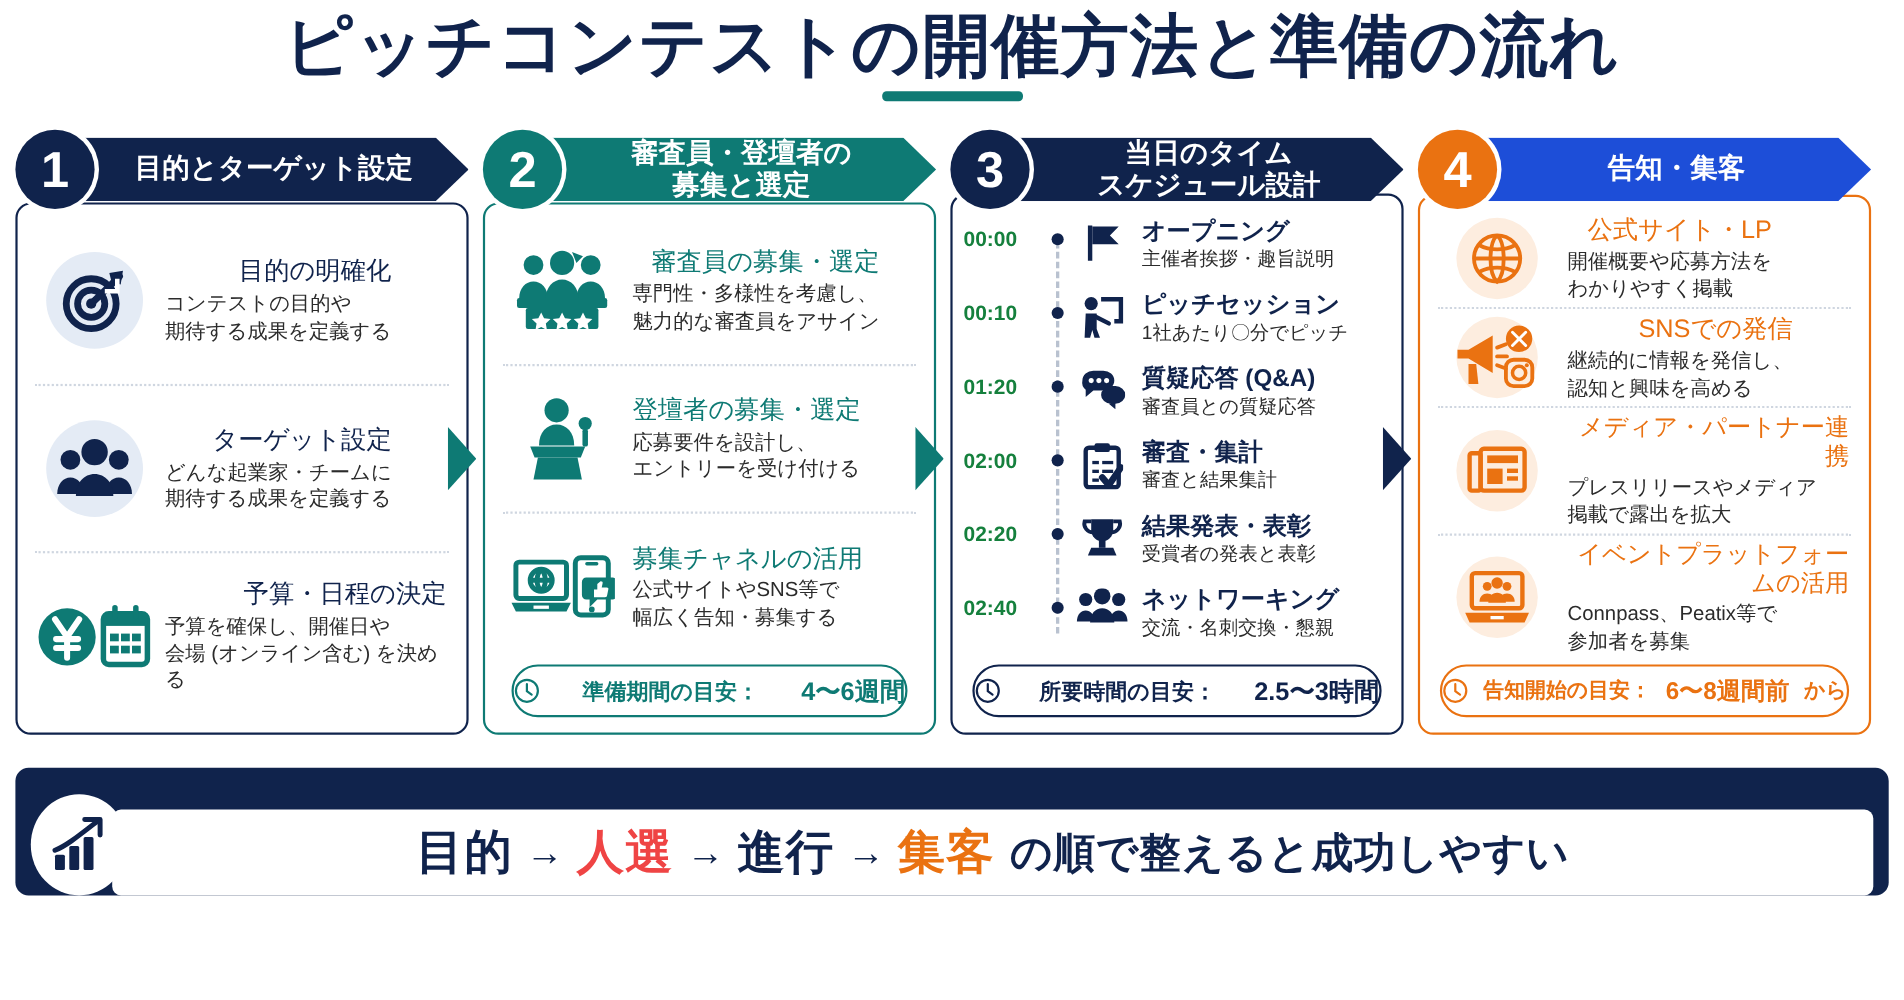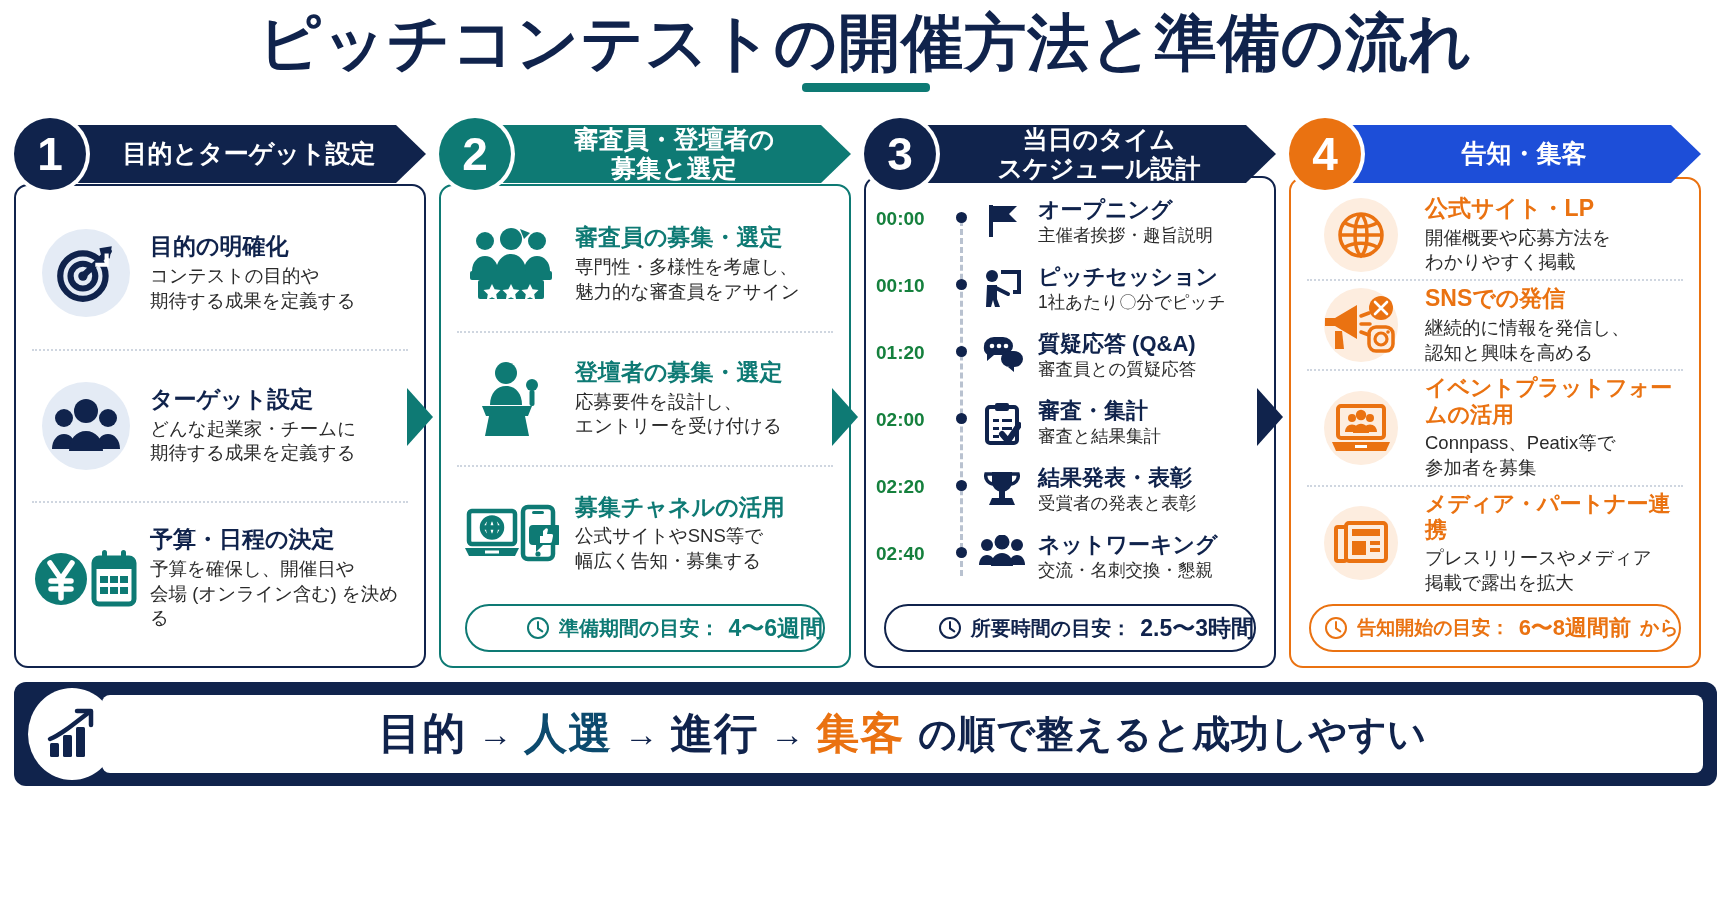--- a/index.html
+++ b/index.html
@@ -160,23 +160,24 @@
     left: 8px;
     top: 2px;
   }
   .feat-icons svg {
     position: relative;
     z-index: 2;
   }
   .feat-text { min-width: 0; }
   .feat-title {
     font-size: 23px;
-    font-weight: 700;
+    font-weight: 400;
     line-height: 1.2;
     margin-bottom: 3px;
+    text-align: right;
   }
   .feat-desc {
     font-size: 18.5px;
     color: #2B2B2B;
     line-height: 1.34;
     font-weight: 400;
   }
 
   
   .timeline {
@@ -243,39 +244,39 @@
   }
 
   
   .pill {
     margin: 4px 8px 2px 8px;
     height: 44px;
     border: 2.5px solid;
     border-radius: 24px;
     display: flex;
     align-items: center;
-    justify-content: flex-end;
+    justify-content: space-between;
     gap: 9px;
     font-size: 20px;
     font-weight: 700;
   }
   .pill .strong { font-size: 23px; font-weight: 900; }
   .pill .tail { font-size: 19px; font-weight: 600; }
 
   
   .summary {
     position: absolute;
     left: 14px;
-    top: 682px;
+    top: 698px;
     width: 1703px;
-    height: 104px;
+    height: 116px;
     background: #10234C;
     border-radius: 12px;
     display: flex;
-    align-items: center;
+    align-items: flex-end;
     padding: 0 14px;
     box-sizing: border-box;
   }
   .summary-badge {
     width: 88px;
     height: 92px;
     flex: 0 0 88px;
     border-radius: 50%;
     background: #ffffff;
     display: flex;
@@ -734,62 +735,62 @@
             <div class="feat-desc">
               <div>継続的に情報を発信し、</div>
               <div>認知と興味を高める</div>
             </div>
           </div>
         </div>
 
         <div class="feat" style="padding:4px 2px">
           <div class="feat-icons" style="height:76px">
             <div class="icon-disc" style="background:#FDEDDF; width:74px; height:74px; left:15px; top:1px"></div>
+            <svg width="56" height="48" viewBox="0 0 56 48">
+              <rect x="3" y="8" width="10" height="34" rx="2" fill="none" stroke="#EA7211" stroke-width="4"></rect>
+              <rect x="13" y="4" width="40" height="38" rx="3" fill="none" stroke="#EA7211" stroke-width="4"></rect>
+              <g fill="#EA7211">
+                <rect x="19" y="10" width="28" height="7"></rect>
+                <rect x="19" y="22" width="14" height="14"></rect>
+                <rect x="37" y="22" width="10" height="4"></rect>
+                <rect x="37" y="29" width="10" height="4"></rect>
+              </g>
+            </svg>
+          </div>
+          <div class="feat-text">
+            <div class="feat-title" style="color:#EA7211; font-size:22px">メディア・パートナー連携</div>
+            <div class="feat-desc">
+              <div>プレスリリースやメディア</div>
+              <div>掲載で露出を拡大</div>
+            </div>
+          </div>
+        </div>
+
+        <div class="feat" style="padding:4px 2px">
+          <div class="feat-icons" style="height:76px">
+            <div class="icon-disc" style="background:#FDEDDF; width:74px; height:74px; left:15px; top:1px"></div>
             <svg width="62" height="52" viewBox="0 0 62 52">
               <rect x="8" y="4" width="46" height="32" rx="3" fill="none" stroke="#EA7211" stroke-width="4"></rect>
               <g fill="#EA7211">
                 <circle cx="22" cy="16" r="4"></circle>
                 <path d="M15 30c0-4.5 3-7.5 7-7.5s7 3 7 7.5z"></path>
                 <circle cx="40" cy="16" r="4"></circle>
                 <path d="M33 30c0-4.5 3-7.5 7-7.5s7 3 7 7.5z"></path>
                 <circle cx="31" cy="13" r="5.2"></circle>
                 <path d="M23 31c0-5.6 3.6-9.2 8-9.2s8 3.6 8 9.2z"></path>
               </g>
               <path d="M2 40 h58 l-4 9 H6 z" fill="#EA7211"></path>
               <rect x="25" y="43" width="12" height="3" fill="#ffffff"></rect>
             </svg>
           </div>
           <div class="feat-text">
             <div class="feat-title" style="color:#EA7211; font-size:22px">イベントプラットフォームの活用</div>
             <div class="feat-desc">
               <div>Connpass、Peatix等で</div>
               <div>参加者を募集</div>
-            </div>
-          </div>
-        </div>
-
-        <div class="feat" style="padding:4px 2px">
-          <div class="feat-icons" style="height:76px">
-            <div class="icon-disc" style="background:#FDEDDF; width:74px; height:74px; left:15px; top:1px"></div>
-            <svg width="56" height="48" viewBox="0 0 56 48">
-              <rect x="3" y="8" width="10" height="34" rx="2" fill="none" stroke="#EA7211" stroke-width="4"></rect>
-              <rect x="13" y="4" width="40" height="38" rx="3" fill="none" stroke="#EA7211" stroke-width="4"></rect>
-              <g fill="#EA7211">
-                <rect x="19" y="10" width="28" height="7"></rect>
-                <rect x="19" y="22" width="14" height="14"></rect>
-                <rect x="37" y="22" width="10" height="4"></rect>
-                <rect x="37" y="29" width="10" height="4"></rect>
-              </g>
-            </svg>
-          </div>
-          <div class="feat-text">
-            <div class="feat-title" style="color:#EA7211; font-size:22px">メディア・パートナー連携</div>
-            <div class="feat-desc">
-              <div>プレスリリースやメディア</div>
-              <div>掲載で露出を拡大</div>
             </div>
           </div>
         </div>
 
       </div>
       <div class="pill" style="border-color:#EA7211; color:#EA7211; margin-left:2px; margin-right:2px">
         <svg width="24" height="24" viewBox="0 0 24 24">
           <circle cx="12" cy="12" r="10" fill="none" stroke="#EA7211" stroke-width="2"></circle>
           <path d="M12 6 v6.4 l4.3 3" fill="none" stroke="#EA7211" stroke-width="2" stroke-linecap="round"></path>
         </svg>
@@ -810,20 +811,20 @@
         <rect x="19" y="28" width="9" height="22" rx="1.5"></rect>
         <rect x="32" y="20" width="9" height="30" rx="1.5"></rect>
       </g>
       <path d="M6 32 C16 28 26 20 44 6" fill="none" stroke="#10234C" stroke-width="4.5" stroke-linecap="round"></path>
       <path d="M33 4 h14 v14" fill="none" stroke="#10234C" stroke-width="4.5" stroke-linecap="round" stroke-linejoin="round"></path>
     </svg>
   </div>
   <div class="summary-panel">
     <span class="sum-word" style="color:#10234C">目的</span>
     <span class="sum-arrow">→</span>
-    <span class="sum-word" style="color:#0c4a6e">人選</span>
+    <span class="sum-word" style="color:#ef4444">人選</span>
     <span class="sum-arrow">→</span>
     <span class="sum-word" style="color:#10234C">進行</span>
     <span class="sum-arrow">→</span>
     <span class="sum-word" style="color:#EA7211">集客</span>
     <span class="sum-tail">の順で整えると成功しやすい</span>
   </div>
 </div>
 
 </body></html>

